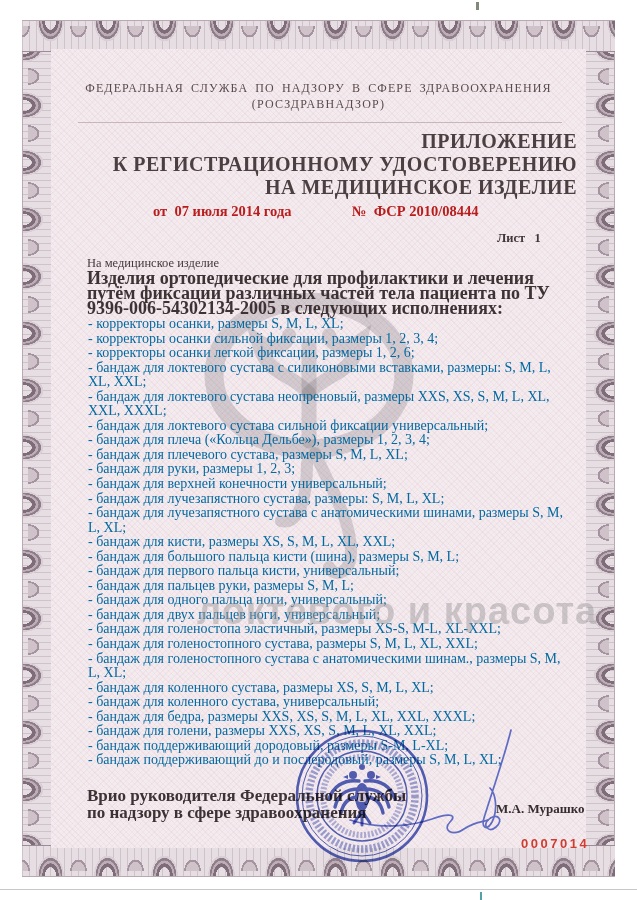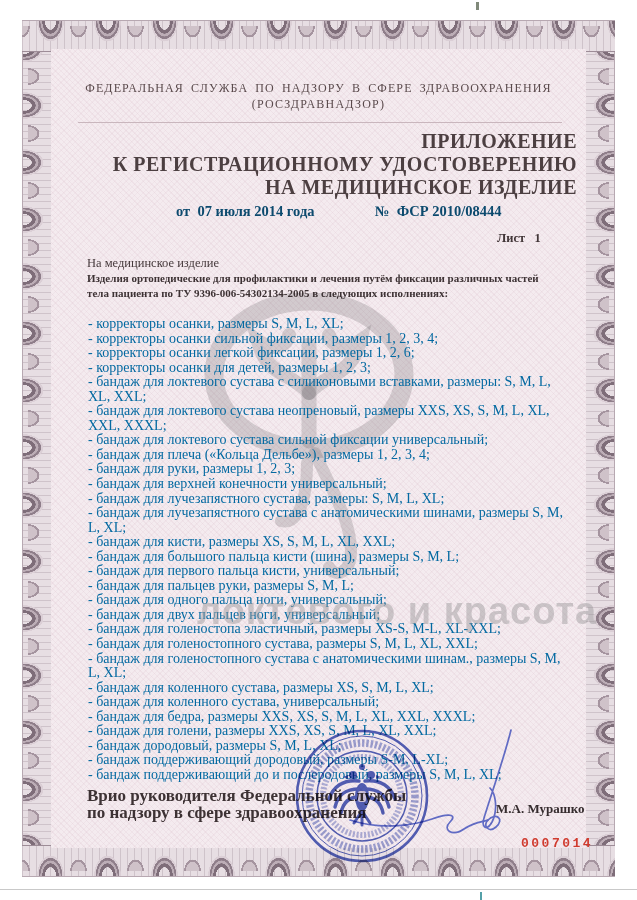--- a/index.html
+++ b/index.html
@@ -35,28 +35,28 @@
     border-left:1px solid #b7a8b1;border-right:1px solid #9d8c97;}
   .band.left{left:0;}
   .band.right{right:0;transform:scaleX(-1);}
 
   
   .t{position:absolute;color:#463a3c;}
   .agency{left:60px;width:517px;text-align:center;font-size:12px;letter-spacing:1.1px;word-spacing:3px;color:#5a4a4c;}
   .agency2{left:60px;width:517px;text-align:center;font-size:12px;letter-spacing:1.2px;color:#5a4a4c;}
   .divider{position:absolute;left:78px;top:122px;width:484px;height:1px;background:#c9b6bd;}
   .title{left:60px;width:517px;text-align:right;font-weight:bold;font-size:20px;letter-spacing:.5px;color:#4c3f41;}
-  .dateline{font-weight:bold;font-size:14.5px;white-space:pre;color:#0c4a6e;margin-left:23px;}
+  .dateline{font-weight:bold;font-size:14.5px;white-space:pre;color:#b91c1c;}
   .sheet{font-weight:bold;font-size:12.5px;white-space:pre;color:#423638;}
   .intro{left:87px;top:256px;font-size:12.5px;}
-  .boldpara{left:87px;top:271px;width:476px;font-weight:bold;font-size:11px;line-height:15.2px;color:#3d3234;}
+  .boldpara{left:87px;top:271px;width:476px;font-weight:bold;font-size:18px;line-height:15.2px;color:#3d3234;}
   .items{position:absolute;left:88px;top:317px;width:476px;font-size:14px;line-height:14.55px;color:#0369a1;}
   .footer-pos{left:87px;top:788px;font-weight:bold;font-size:17px;line-height:16.5px;color:#3d3234;}
   .signer{left:496px;top:801px;font-weight:bold;font-size:13px;color:#352c2e;}
-  .serial{left:521px;top:836px;font-family:Liberation Mono, monospace;font-weight:bold;font-size:13px;letter-spacing:2.5px;color:#d03c30;}
+  .serial{left:521px;top:836px;font-family:Liberation Sans, sans-serif;font-weight:bold;font-size:13px;letter-spacing:2.5px;color:#d03c30;}
 
   
   .wm-brand{position:absolute;left:80px;top:478px;font-family:"Liberation Sans",sans-serif;font-weight:bold;font-size:94px;letter-spacing:1px;color:rgba(125,123,126,.42);white-space:nowrap;}
   .wm-tagline{position:absolute;left:197px;top:590px;font-family:"Liberation Sans",sans-serif;font-weight:bold;font-size:38px;letter-spacing:1px;color:rgba(150,148,150,.45);white-space:nowrap;}
   .wm-emblem{position:absolute;left:203px;top:293px;}
   .stamp{position:absolute;left:293px;top:727px;mix-blend-mode:multiply;opacity:.88;}
   .signature{position:absolute;left:328px;top:720px;mix-blend-mode:multiply;}
 
   
   .scan-line{position:absolute;left:0;top:889px;width:637px;height:1px;background:#c9c9c9;}
@@ -98,43 +98,42 @@
   <div class="t dateline" style="left:153px;top:203px">от  07 июля 2014 года</div>
   <div class="t dateline" style="left:352px;top:203px">№  ФСР 2010/08444</div>
   <div class="t sheet" style="left:497px;top:231px">Лист   1</div>
 
   <div class="t intro">На медицинское изделие</div>
   <div class="t boldpara">Изделия ортопедические для профилактики и лечения путём фиксации различных частей тела пациента по ТУ 9396-006-54302134-2005 в следующих исполнениях:</div>
   <div class="items">
       <div>- корректоры осанки, размеры S, M, L, XL;</div>
       <div>- корректоры осанки сильной фиксации, размеры 1, 2, 3, 4;</div>
       <div>- корректоры осанки легкой фиксации, размеры 1, 2, 6;</div>
-      <div>- корректоры осанки для детей, размеры 1, 2, 3;</div>
       <div>- бандаж для локтевого сустава с силиконовыми вставками, размеры: S, M, L, XL, XXL;</div>
       <div>- бандаж для локтевого сустава неопреновый, размеры XXS, XS, S, M, L, XL, XXL, XXXL;</div>
       <div>- бандаж для локтевого сустава сильной фиксации универсальный;</div>
       <div>- бандаж для плеча («Кольца Дельбе»), размеры 1, 2, 3, 4;</div>
+      <div>- бандаж для плечевого сустава, размеры S, M, L, XL;</div>
       <div>- бандаж для руки, размеры 1, 2, 3;</div>
       <div>- бандаж для верхней конечности универсальный;</div>
       <div>- бандаж для лучезапястного сустава, размеры: S, M, L, XL;</div>
       <div>- бандаж для лучезапястного сустава с анатомическими шинами, размеры S, M, L, XL;</div>
       <div>- бандаж для кисти, размеры XS, S, M, L, XL, XXL;</div>
       <div>- бандаж для большого пальца кисти (шина), размеры S, M, L;</div>
       <div>- бандаж для первого пальца кисти, универсальный;</div>
       <div>- бандаж для пальцев руки, размеры S, M, L;</div>
       <div>- бандаж для одного пальца ноги, универсальный;</div>
       <div>- бандаж для двух пальцев ноги, универсальный;</div>
       <div>- бандаж для голеностопа эластичный, размеры XS-S, M-L, XL-XXL;</div>
       <div>- бандаж для голеностопного сустава, размеры S, M, L, XL, XXL;</div>
       <div>- бандаж для голеностопного сустава с анатомическими шинам., размеры S, M, L, XL;</div>
       <div>- бандаж для коленного сустава, размеры XS, S, M, L, XL;</div>
       <div>- бандаж для коленного сустава, универсальный;</div>
       <div>- бандаж для бедра, размеры XXS, XS, S, M, L, XL, XXL, XXXL;</div>
       <div>- бандаж для голени, размеры XXS, XS, S, M, L, XL, XXL;</div>
-      <div>- бандаж дородовый, размеры S, M, L, XL;</div>
       <div>- бандаж поддерживающий дородовый, размеры S-M, L-XL;</div>
       <div>- бандаж поддерживающий до и послеродовый, размеры S, M, L, XL;</div>
     </div>
 
   <div class="t footer-pos">
     <div>Врио руководителя Федеральной службы</div>
     <div>по надзору в сфере здравоохранения</div>
   </div>
   <div class="t signer">М.А. Мурашко</div>
   <div class="t serial">0007014</div>

